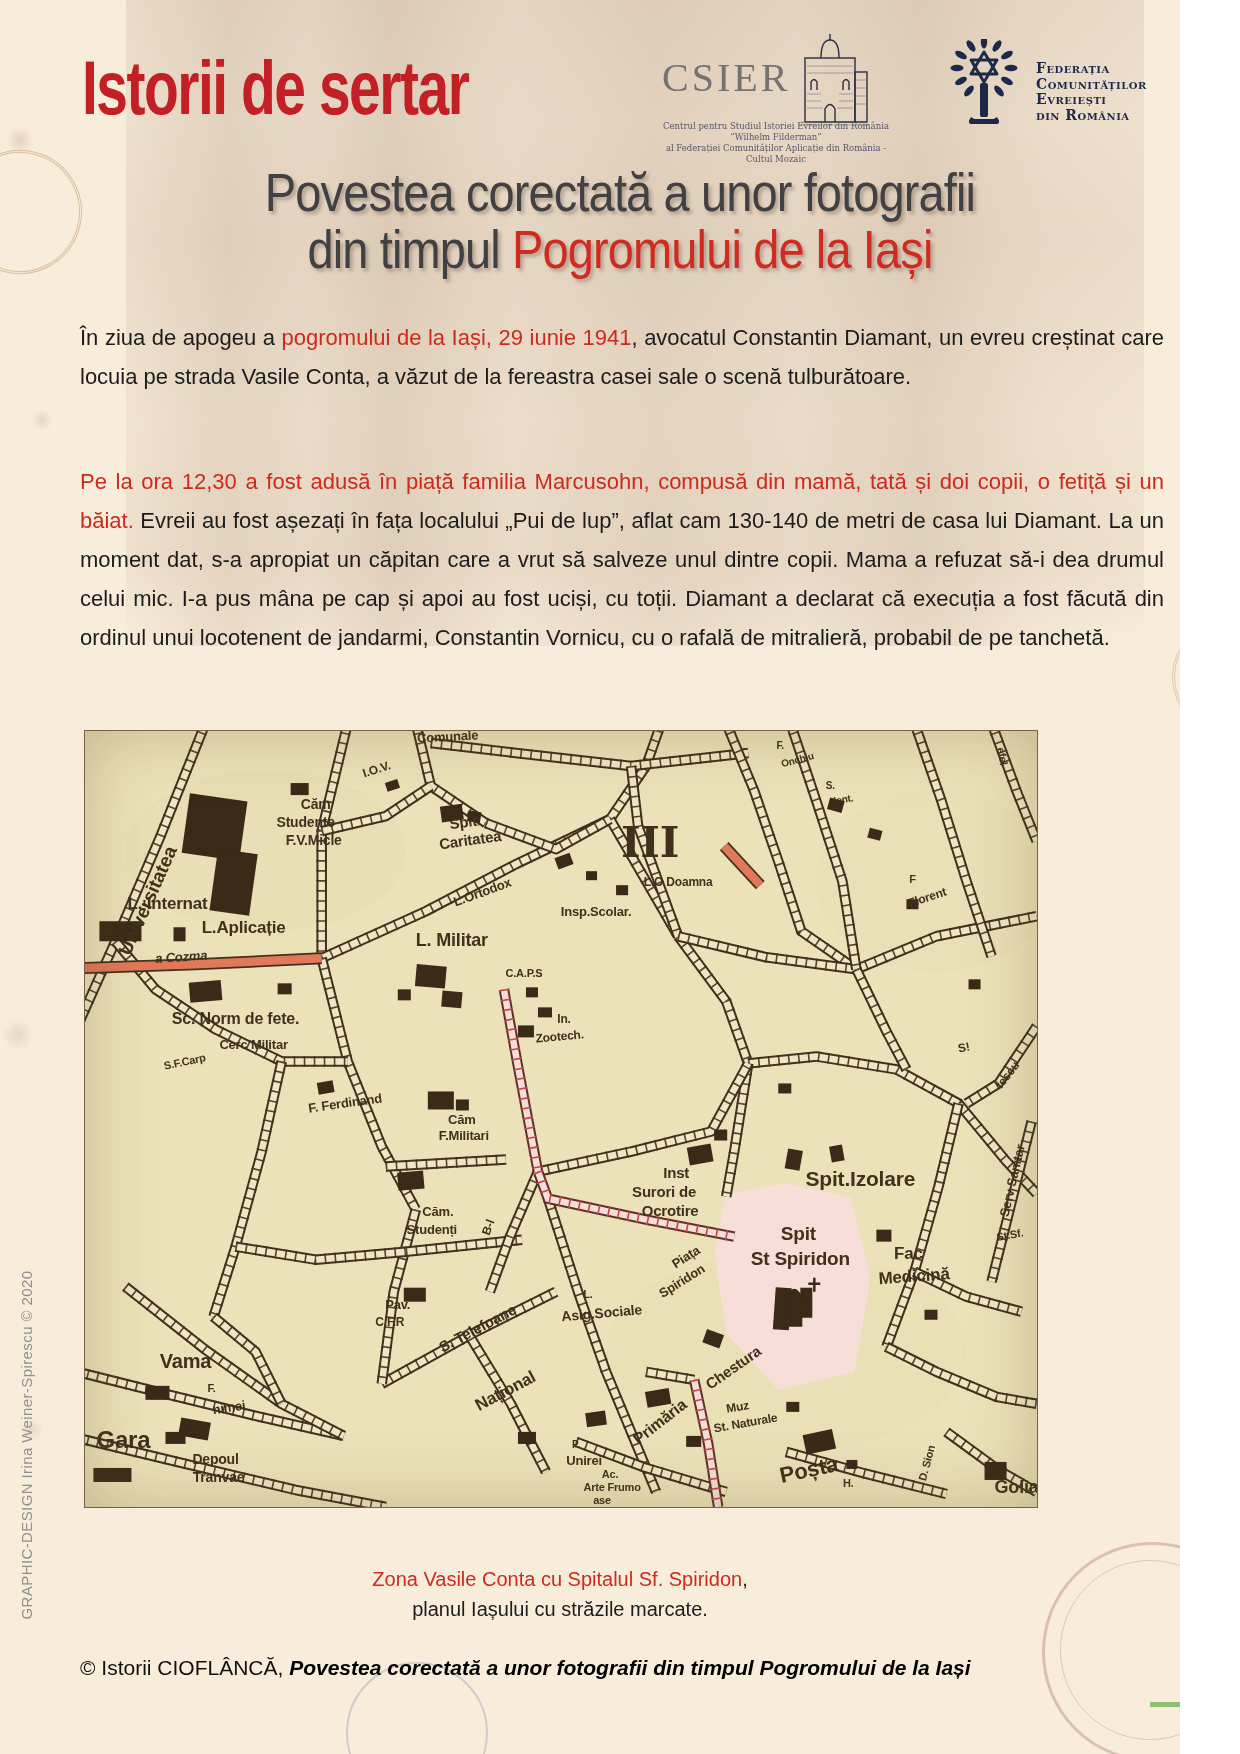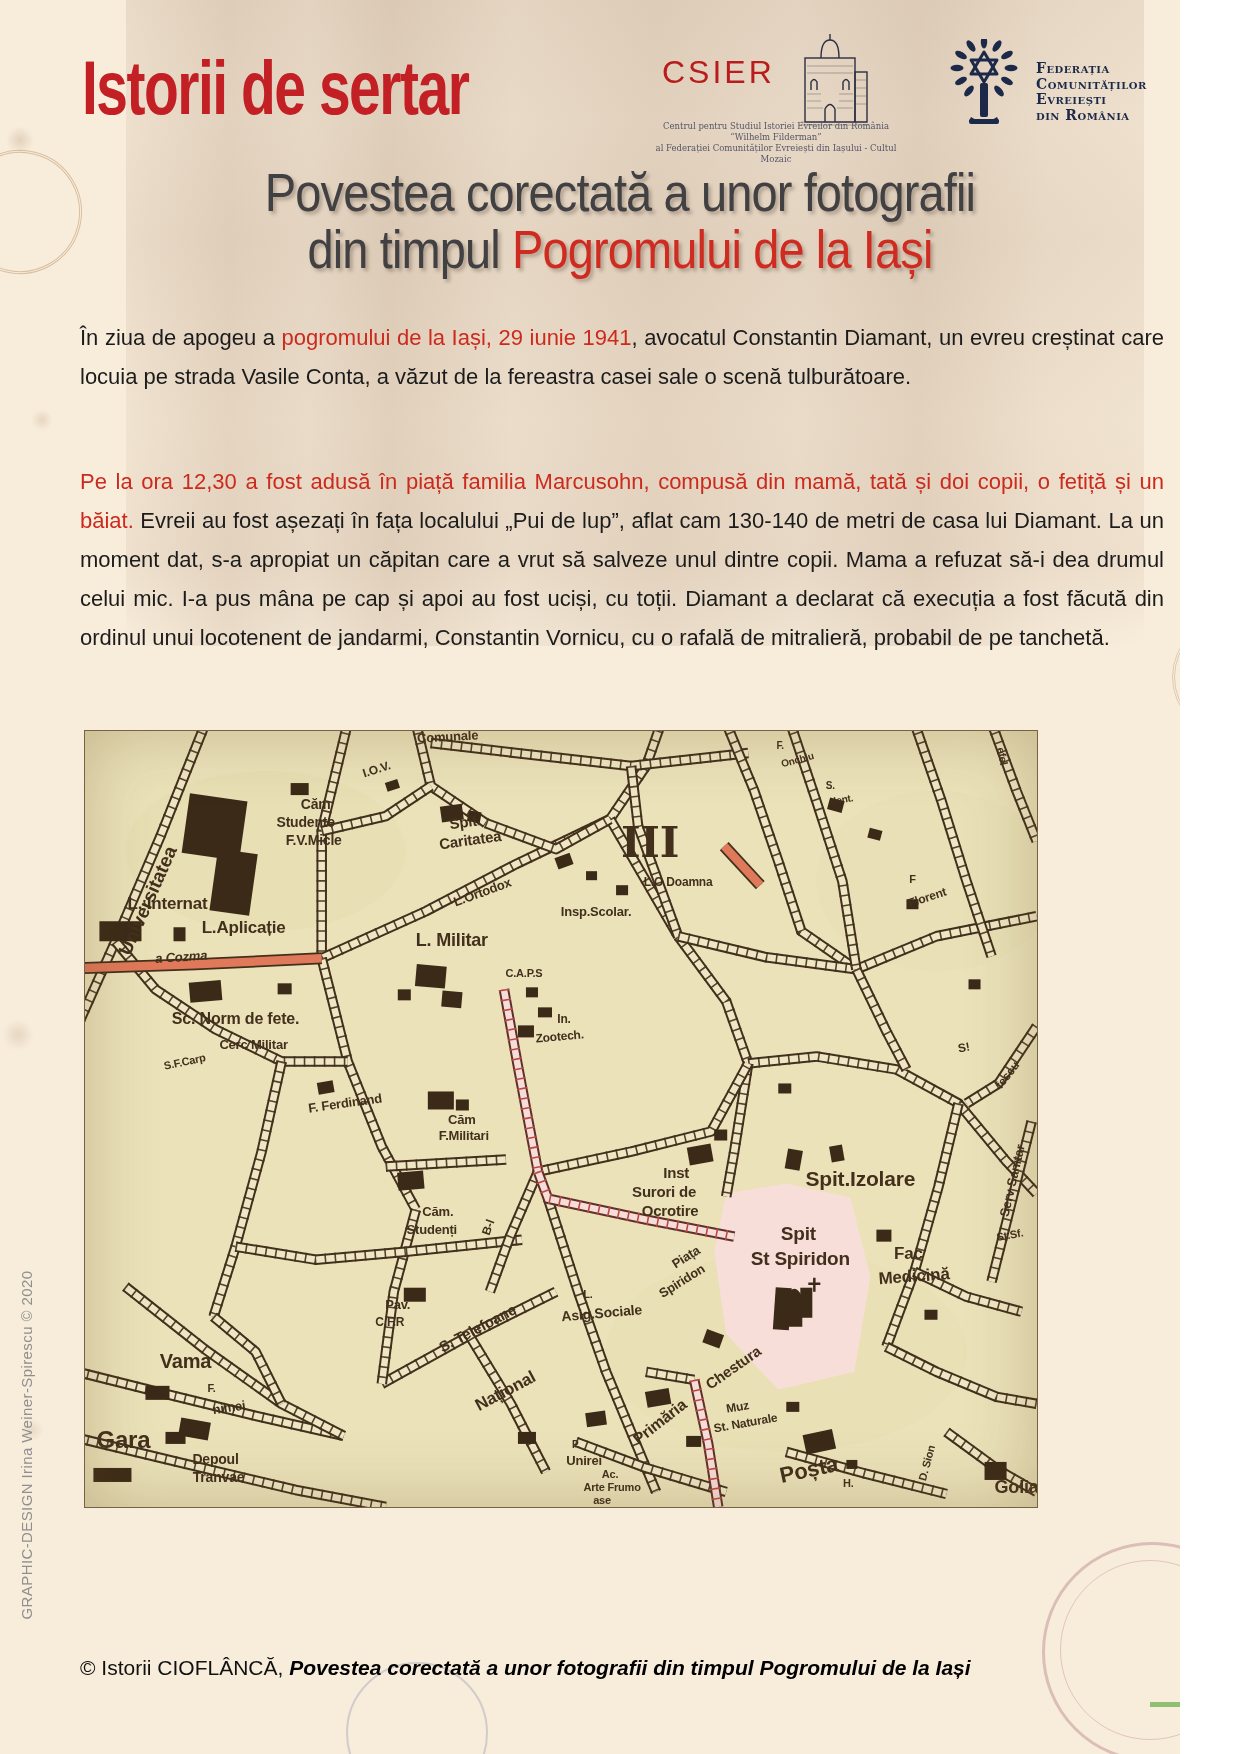--- a/index.html
+++ b/index.html
@@ -35,22 +35,22 @@
   #stampBR2{left:1060px; top:1560px; width:178px; height:178px; border:1px solid rgba(160,90,110,.28);}
   #stampFT{left:346px; top:1662px; width:138px; height:138px; border:2px solid rgba(120,130,170,.30);}
   
   .title{
     position:absolute; left:82px; top:50px;
     font-size:76px; font-weight:bold; letter-spacing:-2px; line-height:76px;
     color:#c32026; transform:scaleX(.75); transform-origin:left top; white-space:nowrap;
   }
   .csier-acronym{
     position:absolute; left:662px; top:54px;
-    font-family:Liberation Sans, sans-serif; font-size:32px; letter-spacing:3px;
-    color:#b91c1c;
+    font-family:Liberation Serif, serif; font-size:40px; letter-spacing:3px;
+    color:#737373;
   }
   .csier-building{position:absolute; left:799px; top:32px;}
   .csier-sub{
     position:absolute; left:652px; top:105px; width:248px; text-align:center;
     font-family:"DejaVu Serif", serif; font-size:8.5px; line-height:11px; color:#565668;margin-top:16px;
   }
   .fed-tree{position:absolute; left:947px; top:39px;}
   .fed-text{
     position:absolute; left:1036px; top:53px;
     font-family:"DejaVu Serif", serif; font-variant:small-caps; font-weight:600;
@@ -152,21 +152,21 @@
           <line x1="57" y1="64" x2="67" y2="64"></line>
             <line x1="57" y1="72" x2="67" y2="72"></line>
           <line x1="2" y1="90" x2="68" y2="90"></line>
             <line x1="0" y1="93" x2="70" y2="93"></line>
         </g>
       </g>
     </svg>
   </div>
   <div class="csier-sub">
     <div>Centrul pentru Studiul Istoriei Evreilor din România “Wilhelm Filderman”</div>
-    <div>al Federației Comunităților Evreiești din Iașului - Cultul Mozaic</div>
+    <div>al Federației Comunităților Aplicație din România - Cultul Mozaic</div>
   </div>
 
   <div class="fed-tree">
     <svg width="74" height="92" viewBox="0 0 74 92">
       <g fill="#1d2949">
         <rect x="33" y="44" width="8" height="34" rx="2"></rect>
         <rect x="22" y="80" width="30" height="5" rx="2"></rect>
         <path d="M24,78 q6,4 12,4 h2 q6,0 12,-4 l2,4 h-30 z"></path>
         <ellipse cx="37" cy="3" rx="3.2" ry="6.5"></ellipse>
         <ellipse cx="50" cy="7" rx="3.2" ry="6.5" transform="rotate(35 50 7)"></ellipse>
@@ -492,20 +492,26 @@
           <text x="930" y="761" font-size="18">Golia</text>
           <text x="844" y="732" font-size="11" transform="rotate(-75 844 732)">D. Sion</text>
           <text x="930" y="450" font-size="13" transform="rotate(-77 930 450)">Serv Sanitar</text>
           <text x="878" y="320" font-size="12" transform="rotate(-10 878 320)">S!</text>
           <text x="924" y="346" font-size="12" transform="rotate(-52 924 346)">fescu</text>
         </g>
     </svg>
     <div class="map-vignette"></div>
   </div>
 
+  <div class="caption">
+    <div>
+      <span class="red">Zona Vasile Conta cu Spitalul Sf. Spiridon</span><span>,</span>
+    </div>
+    <div>planul Iașului cu străzile marcate.</div>
+  </div>
 
   <div class="footer">
     <span>© Istorii CIOFLÂNCĂ, </span><span class="red">Povestea corectată a unor fotografii din timpul Pogromului de la Iași</span>
   </div>
 
   <div class="vcredit">GRAPHIC-DESIGN Irina Weiner-Spirescu © 2020</div>
   <div class="pageline"></div>
   <div class="pagenum">1</div>
 </div>
 

